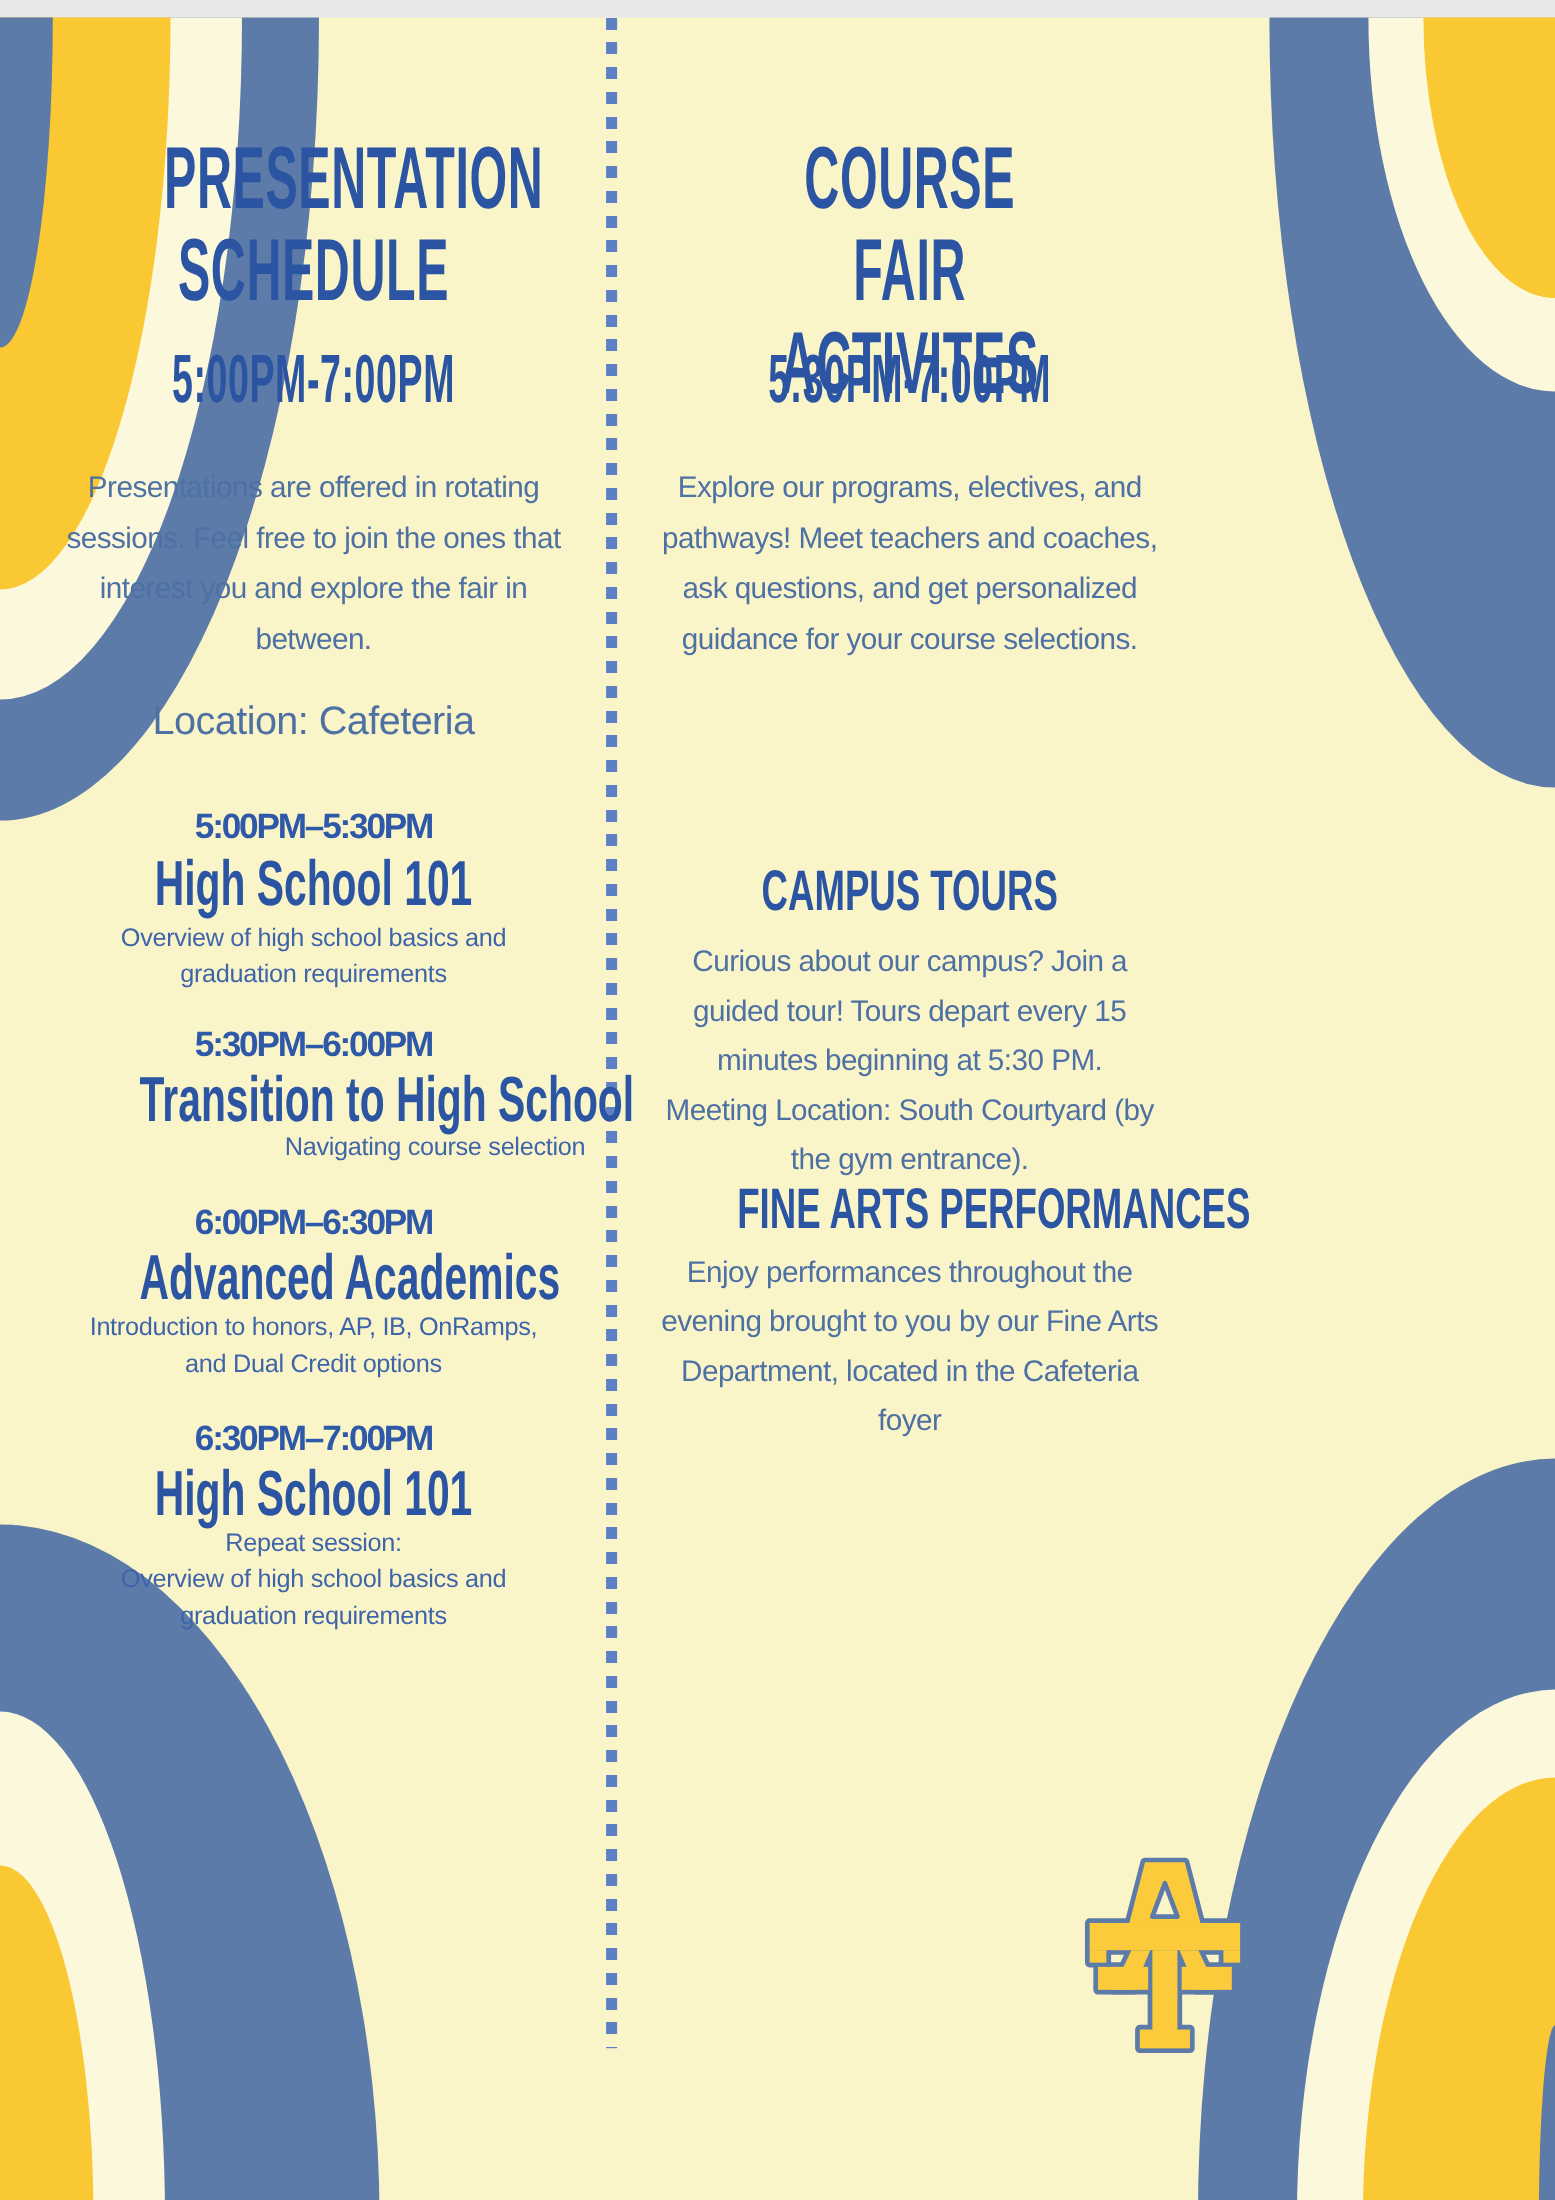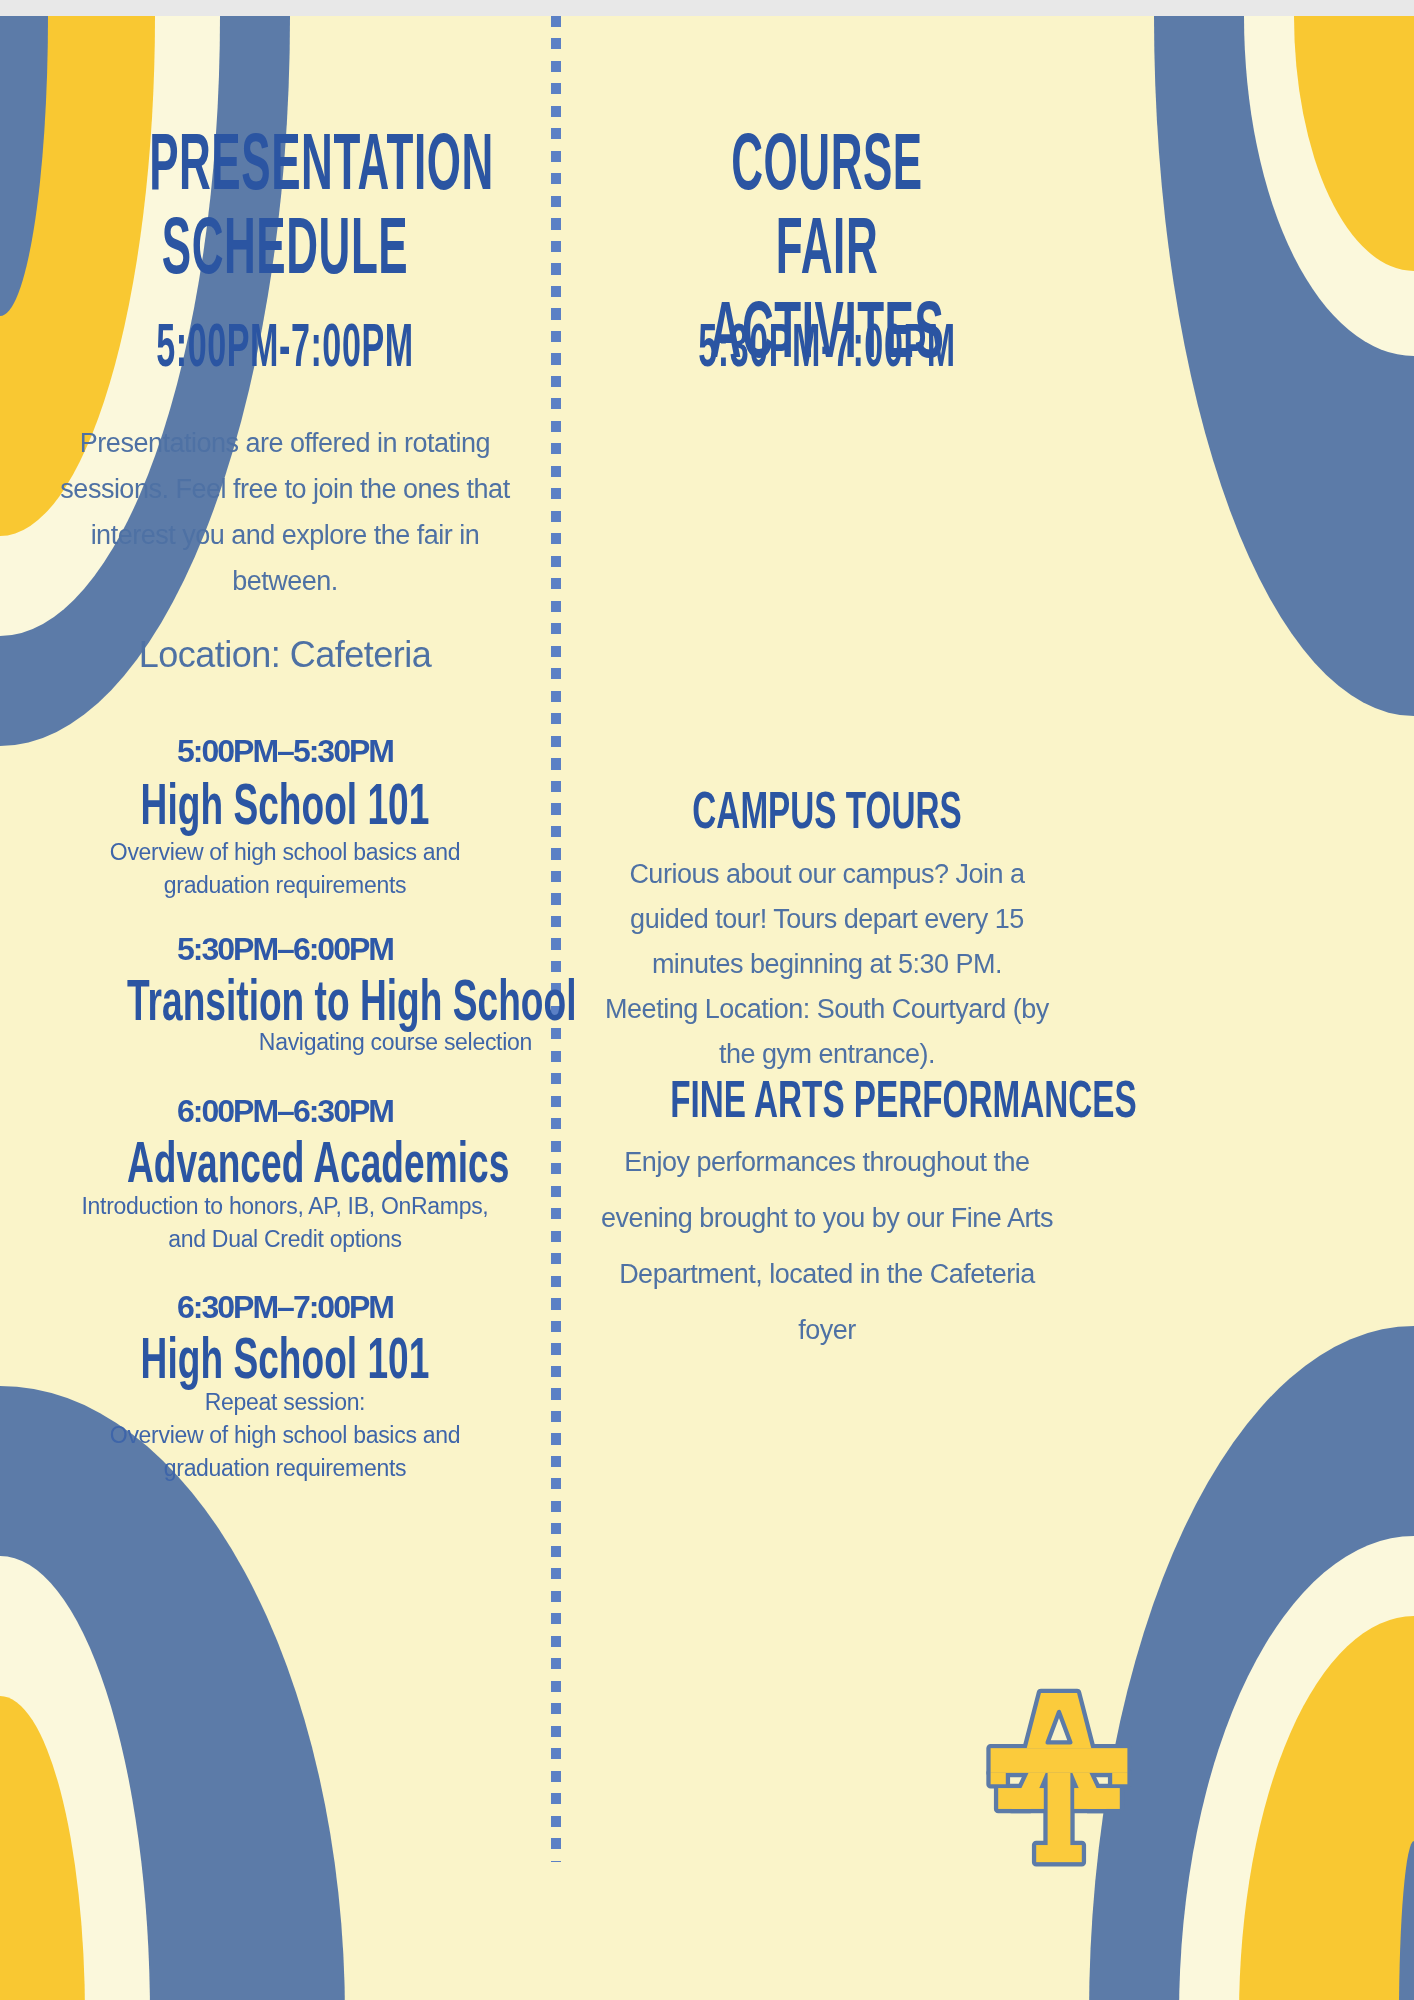--- a/index.html
+++ b/index.html
@@ -131,34 +131,38 @@
     <div class="blk colL s-desc" style="top:1370px;">Repeat session:
 Overview of high school basics and
 graduation requirements</div>
   </div>
 
   <div class="blk colR cond-xl title" style="top:104px;">COURSE FAIR
 ACTIVITES</div>
 
   <div class="blk colR cond-xl t-range" style="top:296px;">5:30PM-7:00PM</div>
 
+  <div class="blk colR para" style="top:404px;">Explore our programs, electives, and
+pathways! Meet teachers and coaches,
+ask questions, and get personalized
+guidance for your course selections.</div>
 
 
   <div>
     <div class="blk colR cond s-head" style="top:766px;">CAMPUS TOURS</div>
     <div class="blk colR para" style="top:836px; line-height:45px;">Curious about our campus? Join a
 guided tour! Tours depart every 15
 minutes beginning at 5:30 PM.
 Meeting Location: South Courtyard (by
 the gym entrance).</div>
   </div>
 
   <div>
     <div class="blk colR cond s-head" style="top:1055px;">FINE ARTS PERFORMANCES</div>
-    <div class="blk colR para" style="top:1118px; line-height:56px;">Enjoy performances throughout the
+    <div class="blk colR para" style="top:1118px; line-height:45px;">Enjoy performances throughout the
 evening brought to you by our Fine Arts
 Department, located in the Cafeteria
 foyer</div>
   </div>
 
   <svg class="logo" viewBox="0 0 160 190">
 
     <g style="stroke:var(--logooutline,#5C7BA8); fill:var(--logooutline,#5C7BA8);" stroke-width="9" stroke-linejoin="round">
       <polygon points="61,4 99,4 114,62 46,62"></polygon>
       <rect x="8" y="62" width="144" height="26"></rect>

